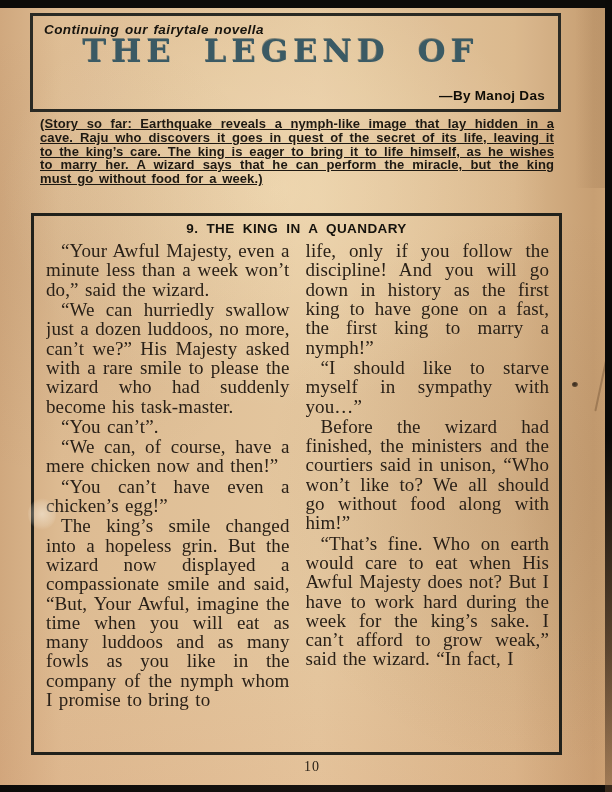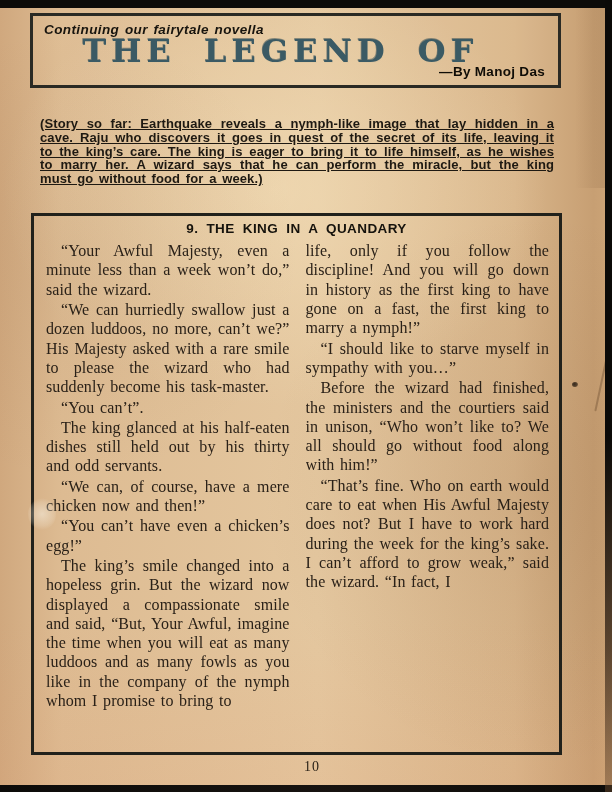--- a/index.html
+++ b/index.html
@@ -14,21 +14,21 @@
       linear-gradient(90deg, #d0a87e 0%, #ddbb92 10%, #e4c79f 52%, #d9b68b 84%, #c79f73 97%, #cda577 100%);
     background-color:#d8b48c;
   }
   .edge{position:absolute;background:#0c0b09;}
   .edge-top{top:0;left:0;right:0;height:8px;}
   .edge-bottom{bottom:0;left:0;right:0;height:7px;background:linear-gradient(90deg,#0c0b09 0%,#171310 55%,#0c0b09 100%);}
   .edge-right{top:0;bottom:0;right:0;width:7px;background:linear-gradient(180deg,#0b0a08 0%,#0b0a08 55%,rgba(55,38,24,0.75) 82%,rgba(110,78,50,0.45) 100%);}
 
   
   .header-box{
-    position:absolute;left:30px;top:13px;width:531px;height:75px;
+    position:absolute;left:30px;top:13px;width:531px;height:99px;
     border:3px solid #2a2a24;box-sizing:border-box;
     background:rgba(255,240,210,0.06);
   }
   .kicker{
     position:absolute;left:11px;top:7px;
     font:bold italic 13.5px/1.1 "Liberation Sans",sans-serif;
     color:#17140e;letter-spacing:0.4px;word-spacing:1.5px;
   }
   .title-wrap{position:absolute;left:0;right:30px;top:21px;text-align:center;}
   .title-line{
@@ -58,21 +58,21 @@
   }
   .chapter-heading{
     margin:5px 0 4px 0;text-align:center;
     font:bold 13.5px/1.2 "Liberation Sans",sans-serif;
     color:#15120c;letter-spacing:0.4px;word-spacing:4px;
   }
   .columns{display:flex;gap:16px;padding:0 10px 0 12px;}
   .column{
     width:50%;height:510px;overflow:hidden;
     font-family:"Liberation Serif",serif;
-    font-size:16px;line-height:19.3px;
+    font-size:19px;line-height:19.3px;
     color:#2a2118;text-align:justify;
     letter-spacing:0.1px;word-spacing:1.5px;
   }
   .column p{margin:0 0 1px 0;text-indent:15px;}
   .column p.no-indent{text-indent:0;}
 
   
   .page-number{
     position:absolute;left:12px;right:0;top:760px;text-align:center;
     font:14px/1 "Liberation Serif",serif;color:#271f15;letter-spacing:1px;
@@ -113,21 +113,20 @@
 
   <div class="synopsis">(Story so far:   Earthquake reveals a nymph-like image that lay hidden in a cave.  Raju who discovers it goes in quest of the secret of its life, leaving it to the king’s care.  The king is eager to bring it to life himself, as he wishes to marry her.  A wizard says that he can perform the miracle, but the king must go without food for a week.)</div>
 
   <div class="story-box">
     <div class="chapter-heading">9.   THE KING IN A QUANDARY</div>
     <div class="columns">
       <div class="column">
           <p>“Your Awful Majesty, even a minute less than a week won’t do,” said the wizard.</p>
           <p>“We can hurriedly swallow just a dozen luddoos, no more, can’t we?” His Majesty asked with a rare smile to please the wizard who had suddenly become his task-master.</p>
           <p>“You can’t”.</p>
-          <p>The king glanced at his half-eaten dishes still held out by his thirty and odd servants.</p>
           <p>“We can, of course, have a mere chicken now and then!”</p>
           <p>“You can’t have even a chicken’s egg!”</p>
           <p>The king’s smile changed into a hopeless grin.  But the wizard now displayed a compassionate smile and said, “But, Your Awful, imagine the time when you will eat as many luddoos and as many fowls as you like in the company of the nymph whom I promise to bring to</p>
         </div>
       <div class="column">
           <p class="no-indent">life, only if you follow the discipline!  And you will go down in history as the first king to have gone on a fast, the first king to marry a nymph!”</p>
           <p>“I should like to starve myself in sympathy with you…”</p>
           <p>Before the wizard had finished, the ministers and the courtiers said in unison, “Who won’t like to?  We all should go without food along with him!”</p>
           <p>“That’s fine.  Who on earth would care to eat when His Awful Majesty does not?  But I have to work hard during the week for the king’s sake.  I can’t afford to grow weak,” said the wizard.  “In fact, I</p>
         </div>

